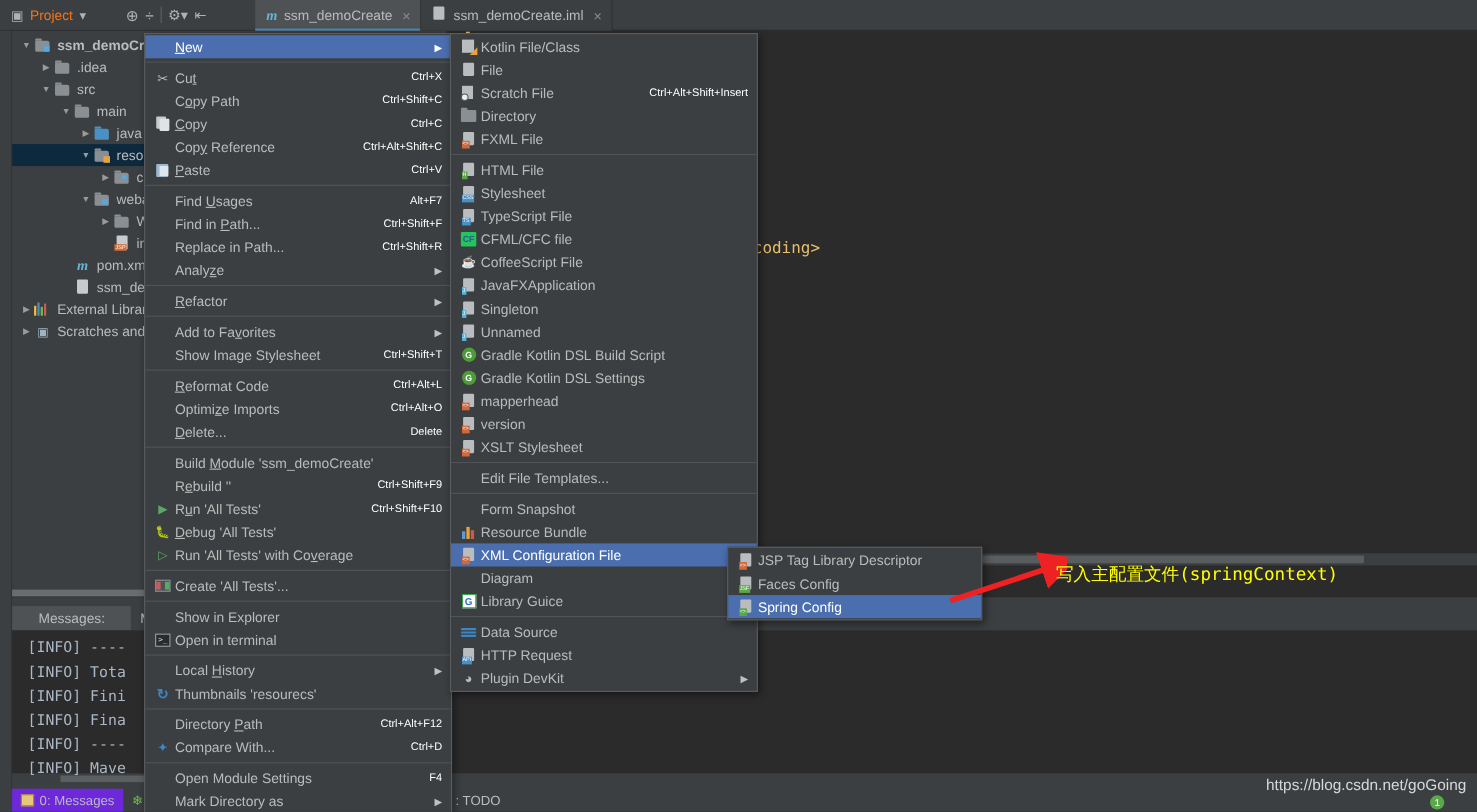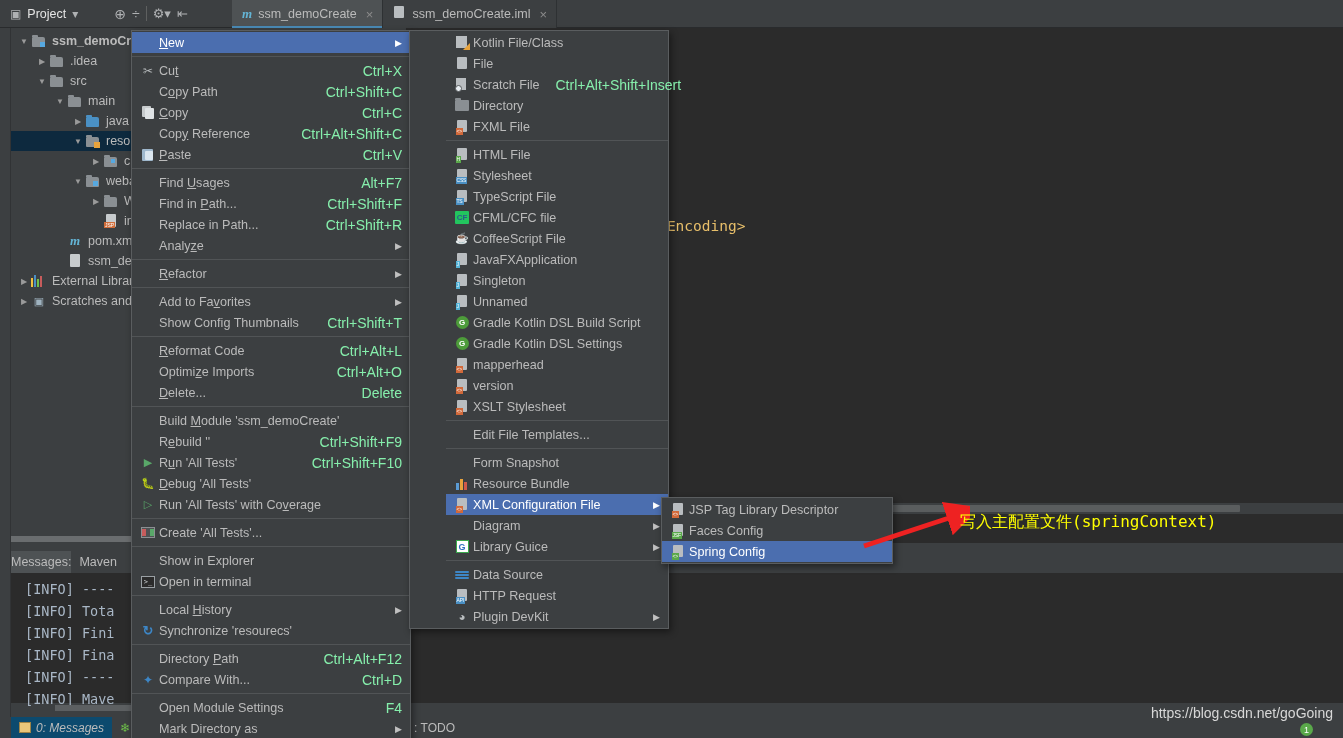--- a/index.html
+++ b/index.html
@@ -53,21 +53,21 @@
     position: absolute; left: 0; top: 0; width: 1343px; height: 28px;
     background: #3c3f41;
     border-bottom: 1px solid #292b2d;
   }
   .tb-left {
     position: absolute; left: 0; top: 0; height: 27px; width: 232px;
     display: flex; align-items: center; gap: 6px; padding-left: 10px;
     background: #3c3f41;
   }
   .tb-label {
-    color: #e5e5e5; font-size: 12.5px;
+    color: #f97316; font-size: 12.5px;
   }
   .tb-icon {
     display: inline-block; color: #afb1b3; font-size: 12px; line-height: 1;
   }
   .tb-sep {
     width: 1px; height: 15px; background: #5e6060; display: inline-block;
   }
   .tabs {
     position: absolute; left: 232px; top: 0; height: 28px;
     display: flex; align-items: stretch;
@@ -164,21 +164,21 @@
 
   
   .messages-panel {
     position: absolute; left: 11px; top: 543px; width: 1332px; height: 177px;
     background: #3c3f41;
   }
   .msg-header {
     position: absolute; left: 0; top: 8px; height: 22px; width: 1332px;
     display: flex; align-items: center; font-size: 12.5px; color: #bbbbbb;
   }
-  .msg-header .mh { padding: 0 0; background: #4e5254; height: 22px;
+  .msg-header .mh { padding: 0 24px; background: #4e5254; height: 22px;
                     display: flex; align-items: center; }
   .msg-header .mh2 { padding: 0 8px; height: 22px; display: flex; align-items: center; }
   .msg-scroll-top {
     position: absolute; left: 11px; top: 536px; width: 400px; height: 6px;
     background: #6a6d6f;
   }
   .msg-body {
     position: absolute; left: 0; top: 30px; width: 1332px; height: 130px;
     background: #2b2b2b;
     font-family: "DejaVu Sans Mono", monospace;
@@ -191,49 +191,49 @@
     background: #5c5f61;
   }
 
   
   .statusbar {
     position: absolute; left: 0; top: 717px; width: 1343px; height: 21px;
     background: #3c3f41; display: flex; align-items: center;
     font-size: 12px; color: #bbbbbb;
   }
   .sb-item { display: flex; align-items: center; gap: 5px; padding: 0 8px; height: 21px; }
-  .sb-item.active { background: #0c4a6e; font-style: italic; }
+  .sb-item.active { background: #6d28d9; }
   .sb-msg-ico { width: 12px; height: 11px; background: #e8c67a;
                 border: 1px solid #9e8346; display: inline-block; }
   .sb-leaf { color: #6fbf4a; font-size: 12px; }
 
   
   .menu {
     position: absolute; background: #3c3f41;
     border: 1px solid #5a5d5f;
     box-shadow: 2px 3px 7px rgba(0,0,0,.45);
     padding: 1px 0;
     z-index: 40;
   }
   .menu1 { left: 131px; top: 30px; width: 280px; }
-  .menu2 { left: 409px; top: 30px; width: 260px; padding-left: 36px; }
+  .menu2 { left: 409px; top: 30px; width: 280px; }
   .menu3 { left: 661px; top: 497px; width: 232px; z-index: 50; }
 
   .mi {
     position: relative; display: flex; align-items: center;
     height: 21px; padding-left: 7px; padding-right: 8px;
     font-size: 12.6px; color: #bbbbbb; white-space: nowrap;
   }
   .mi.sel { background: #4b6eaf; color: #ffffff; }
   .mi .mi-ico {
     width: 18px; flex: none; display: flex; align-items: center;
     justify-content: center; height: 16px; margin-right: 2px;
   }
   .mi .mi-label { flex: 1 1 auto; }
-  .mi .mi-key { color: #86efac; font-size: 14px; margin-left: 16px; }
+  .mi .mi-key { color: #ffffff; font-size: 10px; margin-left: 16px; }
   .mi .mi-arrow {
     margin-left: 10px; font-size: 9px; color: #c0c0c0; flex: none;
   }
   .mi.sel .mi-arrow { color: #ffffff; }
   .msep { height: 1px; background: #515456; margin: 3px 0; }
   .u { text-decoration: underline; }
 
   
   .ico-file {
     position: relative; width: 13px; height: 14px; display: inline-block;
@@ -592,21 +592,21 @@
         <span class="mi-arrow">▶</span>
       </div>
       <div class="msep"></div>
       <div class="mi">
         <span class="mi-ico"></span>
         <span class="mi-label">Add to Fa<span class="u">v</span>orites</span>
         <span class="mi-arrow">▶</span>
       </div>
       <div class="mi">
         <span class="mi-ico"></span>
-        <span class="mi-label">Show Config Thumbnails</span>
+        <span class="mi-label">Show Image Stylesheet</span>
         <span class="mi-key">Ctrl+Shift+T</span>
       </div>
       <div class="msep"></div>
       <div class="mi">
         <span class="mi-ico"></span>
         <span class="mi-label"><span class="u">R</span>eformat Code</span>
         <span class="mi-key">Ctrl+Alt+L</span>
       </div>
       <div class="mi">
         <span class="mi-ico"></span>
@@ -671,21 +671,21 @@
       <div class="msep"></div>
       <div class="mi">
         <span class="mi-ico"></span>
         <span class="mi-label">Local <span class="u">H</span>istory</span>
         <span class="mi-arrow">▶</span>
       </div>
       <div class="mi">
         <span class="mi-ico">
           <span class="ico-sync">↻</span>
         </span>
-        <span class="mi-label">Synchronize 'resourecs'</span>
+        <span class="mi-label">Thumbnails 'resourecs'</span>
       </div>
       <div class="msep"></div>
       <div class="mi">
         <span class="mi-ico"></span>
         <span class="mi-label">Directory <span class="u">P</span>ath</span>
         <span class="mi-key">Ctrl+Alt+F12</span>
       </div>
       <div class="mi">
         <span class="mi-ico">
           <span class="ico-compare">✦</span>

